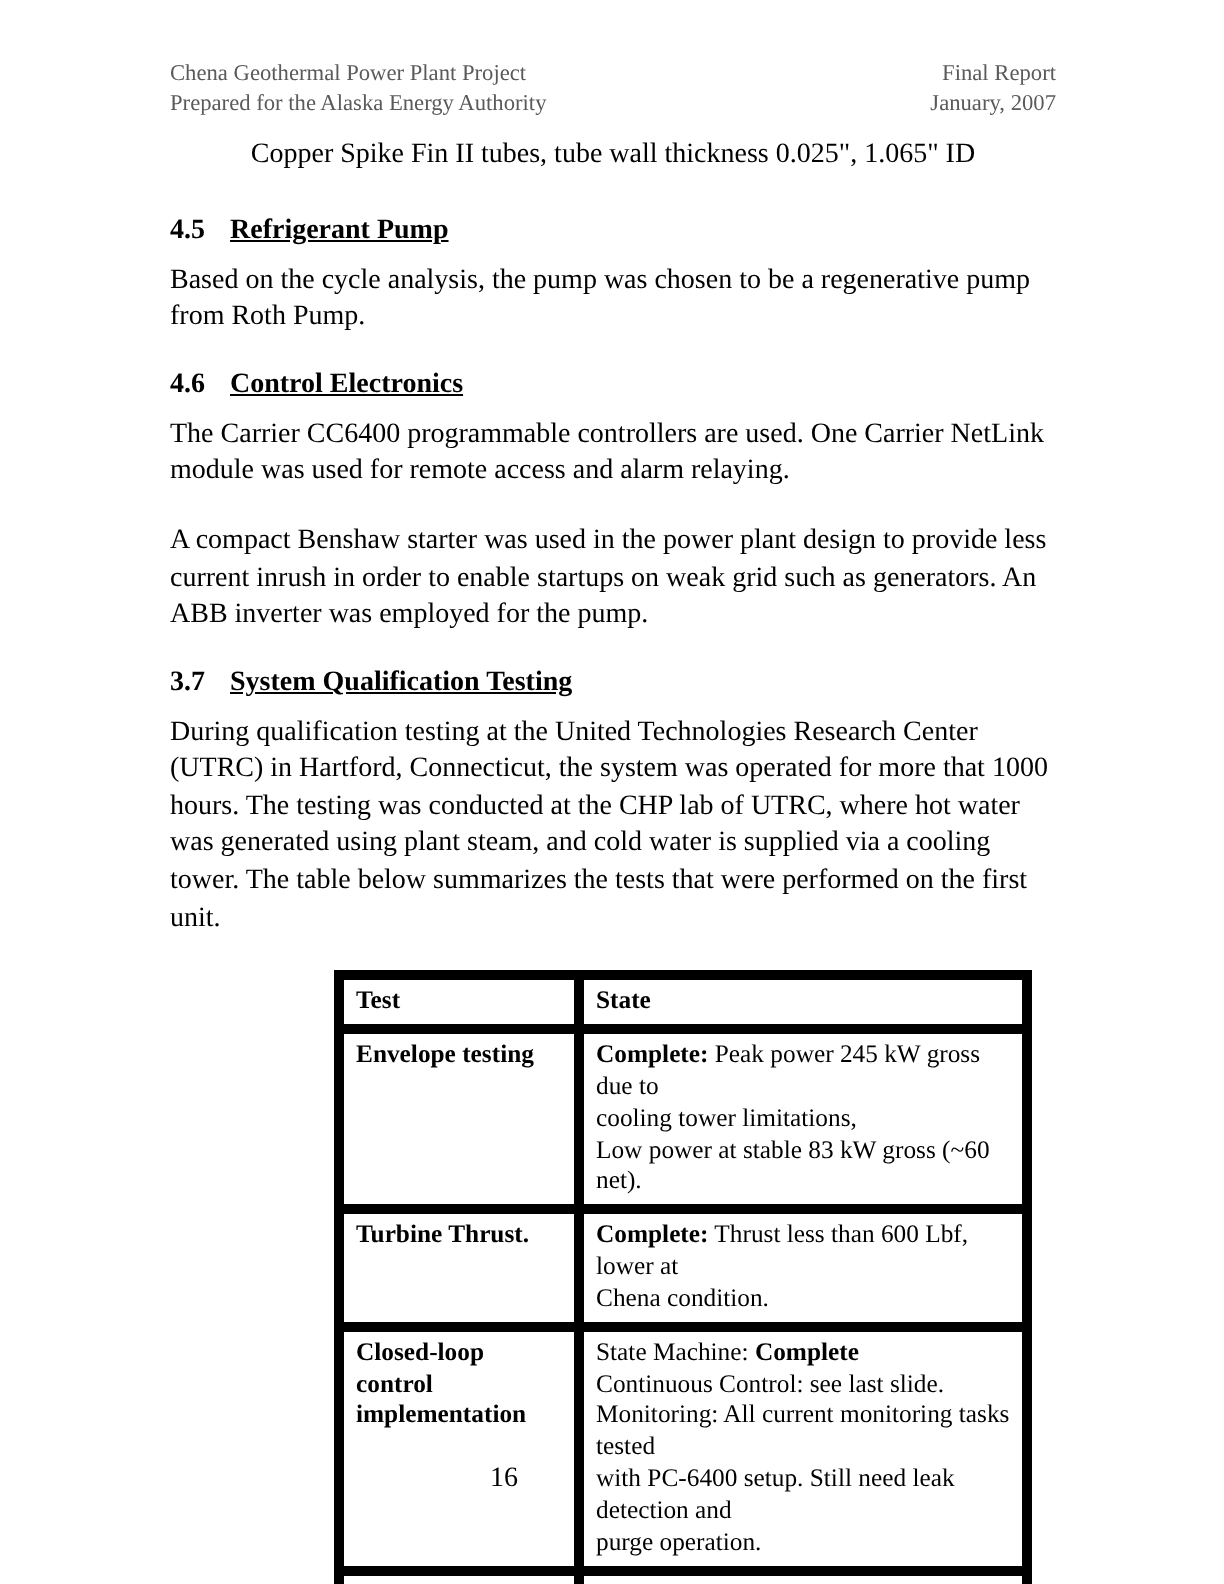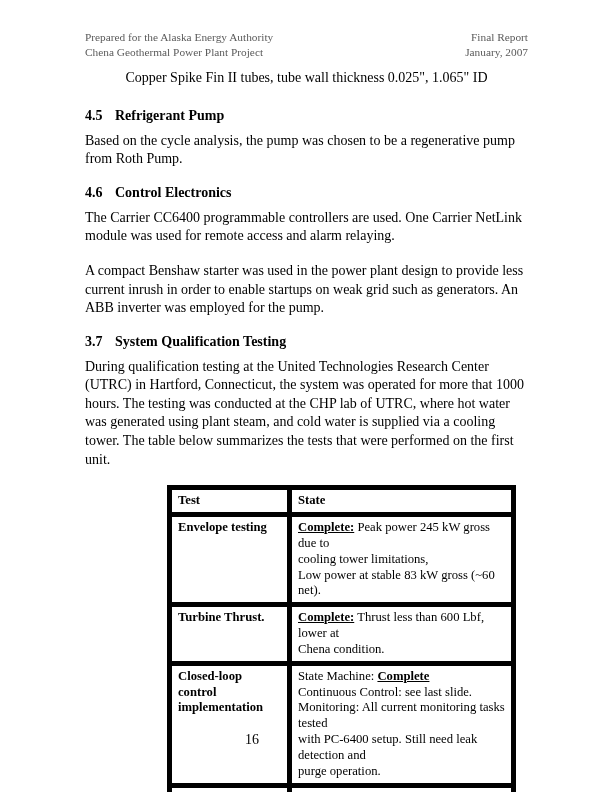--- a/index.html
+++ b/index.html
@@ -45,20 +45,21 @@
   .centered-line {
     text-align: center;
     font-size: 10.5pt;
     margin: 0 0 22px 0;
   }
   h2.section {
     font-size: 10.5pt;
     font-weight: bold;
     margin: 0 0 7px 0;
     line-height: 1.2;
+    text-decoration: underline;
   }
   h2.section .num {
     display: inline-block;
     min-width: 30px;
   }
   p.body {
     font-size: 10.5pt;
     margin: 0 0 16px 0;
     line-height: 1.33;
     text-align: left;
@@ -84,40 +85,40 @@
     padding-top: 3px;
     padding-bottom: 3px;
   }
   table.qual col.c1 { width: 120px; }
   table.qual col.c2 { width: 224px; }
   td.test-cell {
     text-align: left;
     padding-left: 10px;
     font-weight: bold;
   }
-  .b { font-weight: bold; text-decoration: underline; }
+  .b { font-weight: bold; }
   .footer {
     position: absolute;
     bottom: 44px;
     left: 0;
     width: 504px;
     text-align: center;
     font-size: 10.5pt;
   }
   .status-line { display: block; }
 </style>
 </head>
 <body>
 
 <div class="page">
 
   <div class="header">
     <div class="header-left">
+      <div>Chena Geothermal Power Plant Project</div>
       <div>Prepared for the Alaska Energy Authority</div>
-      <div>Chena Geothermal Power Plant Project</div>
     </div>
     <div class="header-right">
       <div>Final Report</div>
       <div>January, 2007</div>
     </div>
   </div>
 
   <div class="content">
 
     <p class="centered-line">Copper Spike Fin II tubes, tube wall thickness 0.025", 1.065" ID</p>

